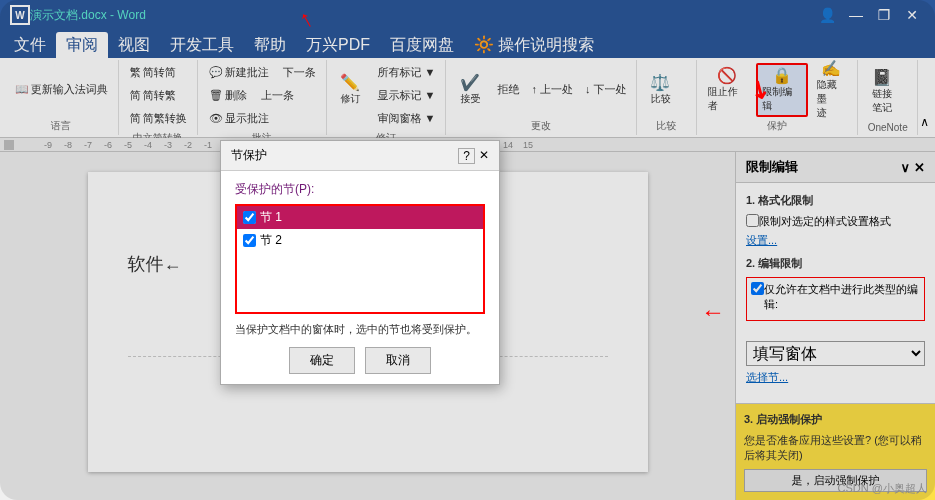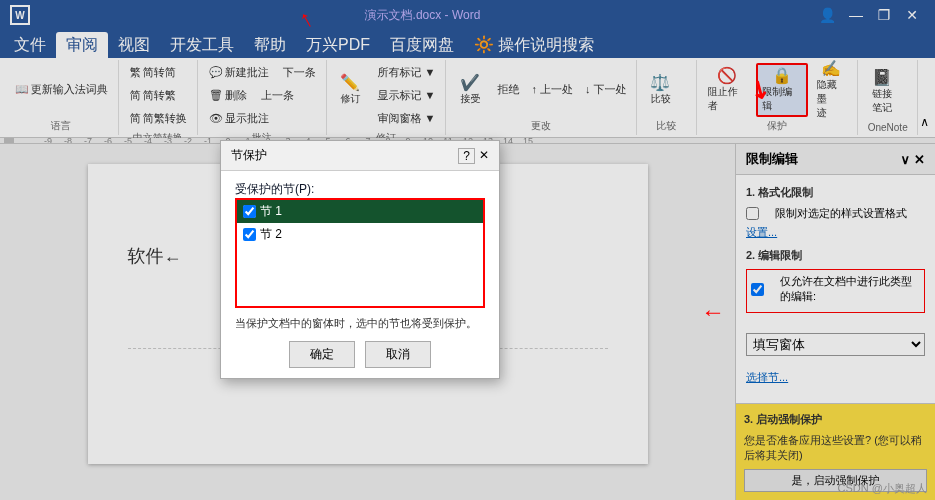--- a/index.html
+++ b/index.html
@@ -18,23 +18,23 @@
       background: #2b579a;
       height: 30px;
       display: flex;
       align-items: center;
       justify-content: space-between;
       padding: 0 10px;
       color: white;
     }
     .title-bar-title {
       font-size: 12px;
-      color: #c4b5fd;
+      color: #5eead4;
       flex: 1;
-      text-align: center;
+      text-align: left;
     }
     .title-bar-controls {
       display: flex;
       gap: 2px;
     }
     .title-btn {
       width: 26px;
       height: 22px;
       background: transparent;
       border: none;
@@ -224,46 +224,46 @@
       overflow-y: auto;
     }
     .section-title {
       font-size: 11px;
       font-weight: bold;
       color: #333;
       margin-bottom: 6px;
     }
     .section-item {
       display: flex;
-      align-items: center;
-      gap: 16px;
+      align-items: flex-start;
+      gap: 0;
       margin-bottom: 4px;
       font-size: 11px;
     }
     .link-text {
       color: #0563C1;
       cursor: pointer;
       font-size: 11px;
       text-decoration: underline;
     }
     .section-divider {
       margin: 8px 0;
     }
     .editing-restriction-box {
       border: 1px solid red;
       padding: 4px;
       margin-bottom: 20px;
     }
     .dropdown-small {
       width: 100%;
-      font-size: 13px;
+      font-size: 16px;
       padding: 2px;
       border: 1px solid #999;
       background: white;
-      margin-bottom: 14px;
+      margin-bottom: 4px;
     }
     .start-protection {
       background: #fde047;
       border-top: 1px solid #c8c8c8;
       padding: 8px;
     }
     .protect-question {
       font-size: 11px;
       color: #333;
       margin-bottom: 6px;
@@ -277,20 +277,21 @@
       width: 100%;
       text-align: center;
     }
 
     
     .modal-overlay {
       position: absolute;
       top: 0; left: 0; right: 0; bottom: 0;
       background: rgba(0,0,0,0.1);
       z-index: 50;
+      border-radius: 17px;
     }
     .modal-dialog {
       position: absolute;
       top: 140px;
       left: 220px;
       width: 280px;
       background: white;
       border: 1px solid #aaa;
       box-shadow: 2px 4px 12px rgba(0,0,0,0.3);
       z-index: 60;
@@ -302,38 +303,39 @@
       align-items: center;
       justify-content: space-between;
       border-bottom: 1px solid #ccc;
       font-size: 12px;
     }
     .modal-body {
       padding: 10px 14px;
     }
     .modal-label {
       font-size: 12px;
-      color: #0f172a;
+      margin-bottom: 6px;
+      color: #701a75;
     }
     .section-list-box {
       border: 2px solid red;
       height: 110px;
       overflow-y: auto;
       margin-bottom: 8px;
       background: white;
     }
     .section-list-item {
       padding: 3px 6px;
       font-size: 12px;
       display: flex;
       align-items: center;
       gap: 4px;
     }
     .section-list-item.selected {
-      background: #14532d;
+      background: #be185d;
       color: white;
     }
     .modal-hint {
       font-size: 11px;
       color: #333;
       margin-bottom: 10px;
     }
     .modal-buttons {
       display: flex;
       gap: 10px;

